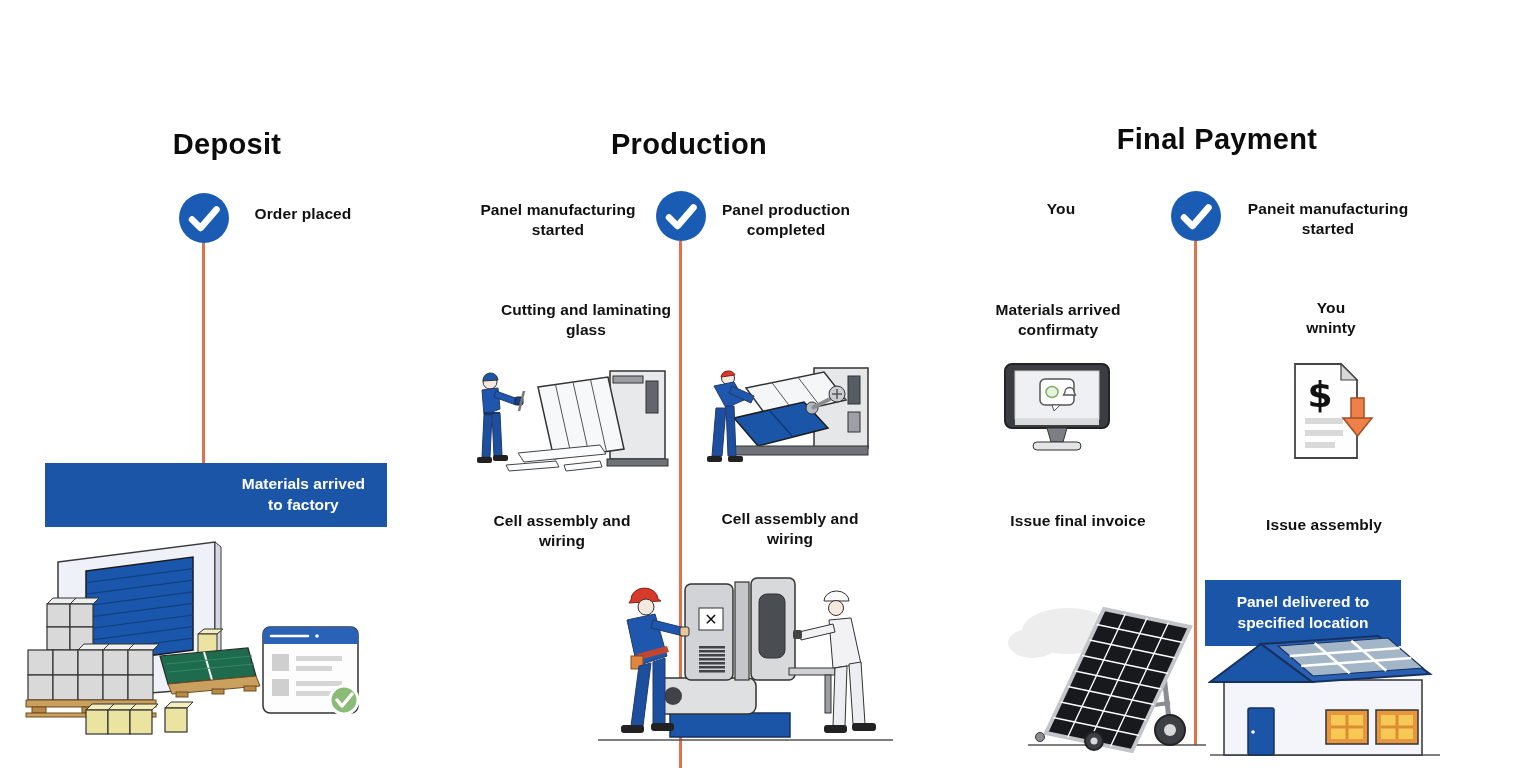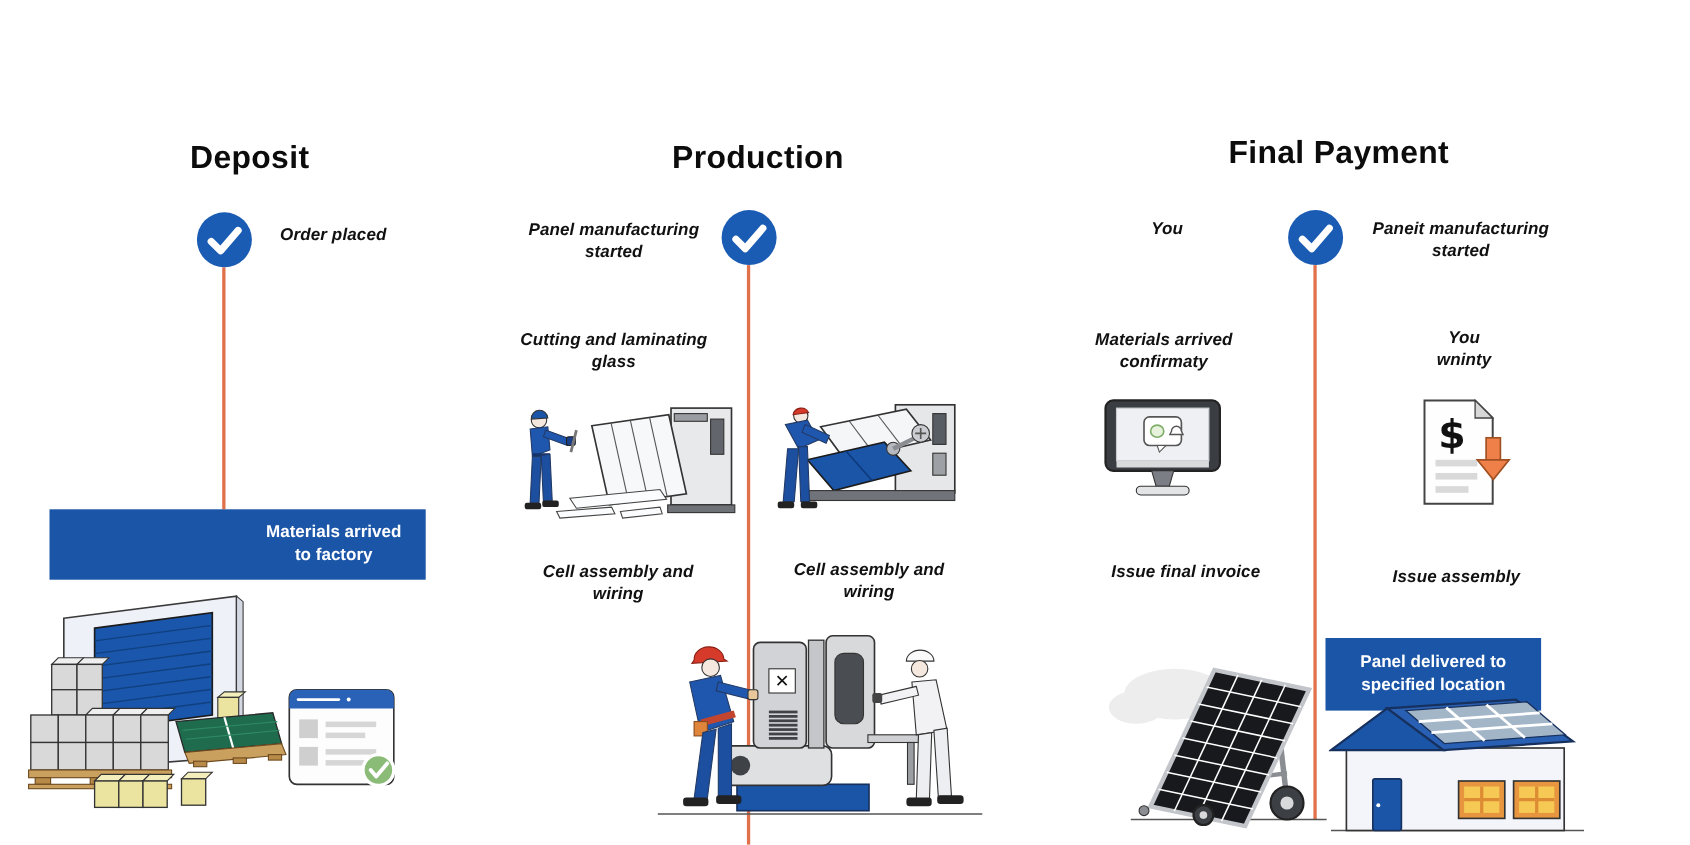--- a/index.html
+++ b/index.html
@@ -4,21 +4,21 @@
 <style>
   * { margin:0; padding:0; box-sizing:border-box; }
   body { background:#fff; font-family:"Liberation Sans", sans-serif; }
   #canvas { position:relative; width:1536px; height:768px; background:#ffffff; overflow:hidden; }
 
   .page-title { position:absolute; left:34px; top:25px; font-size:34px; font-weight:800; color:#646c94; letter-spacing:0.5px; }
   .page-subtitle { position:absolute; left:33px; top:70px; font-size:21px; font-weight:400; color:#5d6574; letter-spacing:0.3px; }
 
   .col-title { position:absolute; transform:translateX(-50%); font-size:29px; font-weight:800; color:#0c0c0c; letter-spacing:0.3px; white-space:nowrap;margin-left:24px; }
 
-  .lbl { position:absolute; transform:translate(-50%,-50%); text-align:center; font-weight:700; font-size:15.5px; line-height:1.32; color:#111; white-space:pre-line; letter-spacing:0.1px; z-index:4;font-style:italic; }
+  .lbl { position:absolute; transform:translate(-50%,-50%); text-align:center; font-weight:700; font-size:15.5px; line-height:1.32; color:#111; white-space:pre-line; letter-spacing:0.1px; z-index:4; }
 
   .tline { position:absolute; width:3px; background:#e1714b; z-index:1; }
 
   .check { position:absolute; width:52px; height:52px; transform:translate(-50%,-50%); z-index:5; }
   .check svg { width:100%; height:100%; display:block; }
 
   .banner { position:absolute; background:#1b55a8; color:#fff; font-weight:700; font-size:15.5px; line-height:1.35; white-space:pre-line; display:flex; align-items:center; z-index:2; }
   .banner .btxt { text-align:center; }
   .banner.right-text { justify-content:flex-end; padding-right:22px; }
   .banner.center-text { justify-content:center; }
@@ -55,24 +55,26 @@
   <div class="check" style="left:1196px; top:216px;">
     <svg viewBox="0 0 52 52">
         <circle cx="26" cy="26" r="25" fill="#1a5cb3"></circle>
         <path d="M14 27.5 L22.5 36 L38.5 17.5" stroke="#fff" stroke-width="6.5" fill="none" stroke-linecap="round" stroke-linejoin="round"></path>
       </svg>
   </div>
 
   <div class="lbl" style="left:303px; top:214px;">Order placed</div>
   <div class="lbl" style="left:558px; top:220px;">Panel manufacturing
 started</div>
+  <div class="lbl" style="left:786px; top:220px;">Panel production
+completed</div>
   <div class="lbl" style="left:1061px; top:209px;">You</div>
   <div class="lbl" style="left:1328px; top:219px;">Paneit manufacturing
 started</div>
-  <div class="lbl" style="left:558px; top:320px;">Cutting and laminating
+  <div class="lbl" style="left:586px; top:320px;">Cutting and laminating
 glass</div>
   <div class="lbl" style="left:1058px; top:320px;">Materials arrived
 confirmaty</div>
   <div class="lbl" style="left:1331px; top:318px;">You
 wninty</div>
   <div class="lbl" style="left:562px; top:531px;">Cell assembly and
 wiring</div>
   <div class="lbl" style="left:790px; top:529px;">Cell assembly and
 wiring</div>
   <div class="lbl" style="left:1078px; top:521px;">Issue final invoice</div>

